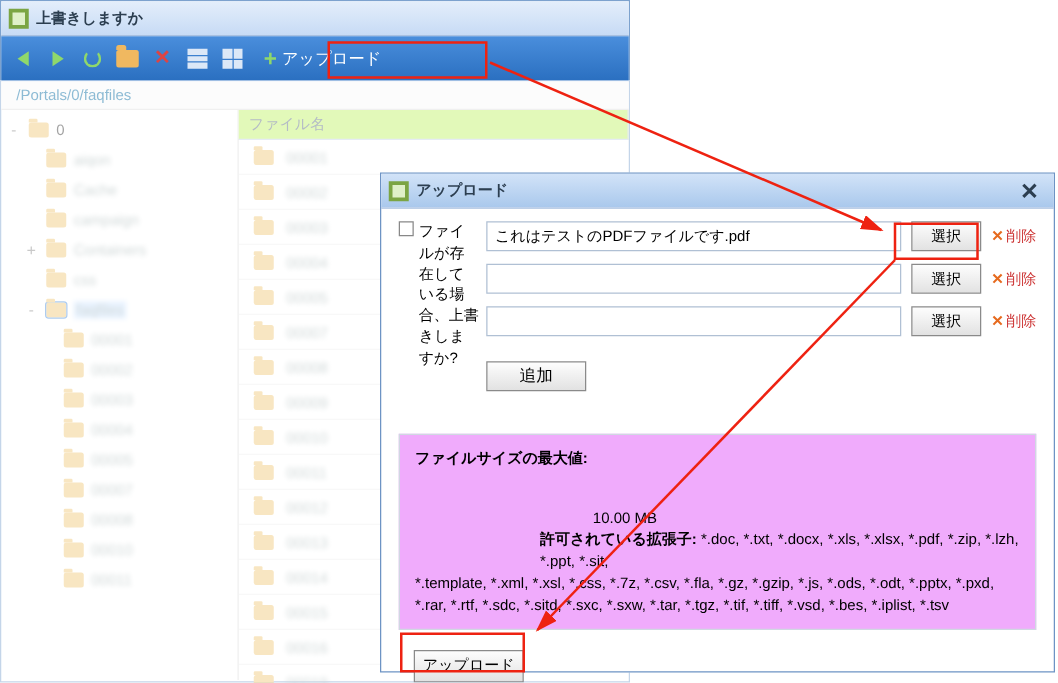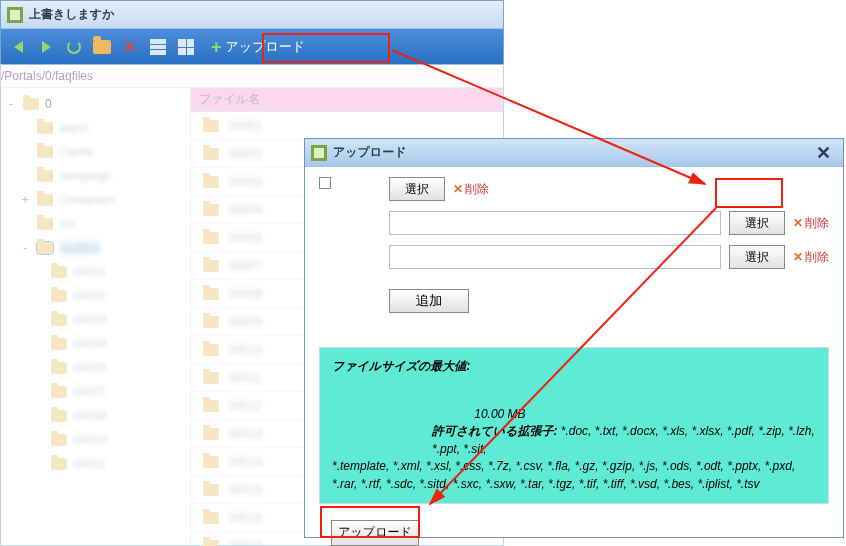--- a/index.html
+++ b/index.html
@@ -20,54 +20,54 @@
 .x-icon { color:#d44; font-size:16px; font-weight:bold; line-height:1; }
 .list-icon, .grid-icon { width:16px; height:16px; display:grid; gap:1px; }
 .list-icon { grid-template-rows: repeat(3,1fr); }
 .list-icon span { background:#dce8f7; }
 .grid-icon { grid-template: repeat(2,1fr)/repeat(2,1fr); }
 .grid-icon span { background:#dce8f7; }
 .plus-icon { color:#8fd86b; font-size:18px; font-weight:bold; line-height:1; }
 .upload-btn-text { color:#fff; font-size:13px; }
 .toolbar-upload { display:flex; align-items:center; gap:4px; padding:2px 6px; }
 .hl-red { position:absolute; border:2px solid #e21; pointer-events:none; }
-.path-bar { padding: 4px 0; color:#701a75; border-bottom:1px solid #ddd; background:#f8f8f8; }
+.path-bar { padding: 4px 12px; color:#0369a1; border-bottom:1px solid #ddd; background:#f8f8f8; }
 .content { display:flex; height: calc(100% - 28px - 36px - 24px); }
 .tree { width:190px; border-right:1px solid #ddd; overflow:hidden; padding:4px 0; }
 .tree-row { display:flex; align-items:center; height:24px; padding-left:4px; gap:2px; }
 .tree-row .exp { width:12px; text-align:center; color:#888; cursor:pointer; font-family:monospace; }
 .tree-row .spacer { display:inline-block; width:12px; }
 .folder-icon { width:16px; height:12px; background:#f0c878; border-radius:2px; position:relative; display:inline-block; margin:0 4px; }
 .folder-icon::before{content:"";position:absolute;top:-3px;left:0;width:7px;height:3px;background:#f0c878;border-radius:1px 1px 0 0;}
 .tree-label { color:#333; }
 .tree-row.selected .folder-icon { outline:1px solid #4a8edc; }
 .tree-row.selected .tree-label { background:#cde4ff; padding:0 2px; }
 .blur { filter: blur(2px); color:#9aa; }
 .file-pane { flex:1; }
-.file-header { display:flex; background:#f9a8d4; border-bottom:1px solid #c5d3e6; height:24px; align-items:center; }
+.file-header { display:flex; background:#bef264; border-bottom:1px solid #c5d3e6; height:24px; align-items:center; }
 .file-header .col { padding:0 8px; color:#5a6a80; border-right:1px solid #c5d3e6; height:100%; display:flex; align-items:center; }
 .file-list { overflow:hidden; }
 .file-row { display:flex; align-items:center; height:28px; padding-left:8px; gap:6px; border-bottom:1px solid #f0f0f0; }
 .overlay-veil { position:absolute; left:0; top:64px; width:504px; bottom:0; background:rgba(255,255,255,0.55); pointer-events:none; }
 
 .dialog { position:absolute; left:304px; top:138px; width:540px; height:400px; border:1px solid #6d93c4; background:#fff; box-shadow:none; }
 .dialog .titlebar { background: linear-gradient(#d2e3f8, #a9c8ec); }
 .dialog-close { margin-left:auto; font-size:18px; font-weight:bold; color:#2c3e50; cursor:pointer; padding:0 6px; }
 .dialog-body { display:flex; padding:10px 14px 6px 14px; gap:6px; height:180px; }
 .side-col { width:64px; display:flex; flex-direction:column; gap:4px; }
 .overwrite-label { font-size:12px; line-height:1.4; word-break:break-all; flex:1; }
 .checkbox { width:12px; height:12px; border:1px solid #888; display:inline-block; vertical-align:middle; margin-right:4px; }
 .rows-col { flex:1; display:flex; flex-direction:column; gap:10px; }
 .file-input-row { display:flex; align-items:center; gap:8px; }
 .file-input { flex:1; height:24px; border:1px solid #b0c0d4; padding:2px 6px; font-size:12px; background:#fff; }
 .sel-btn { width:56px; height:24px; border:1px solid #8a8a8a; background:linear-gradient(#fdfdfd,#e2e2e2); cursor:pointer; font-size:12px; }
 .del-link { color:#c33; font-size:12px; display:flex; align-items:center; gap:2px; cursor:pointer; }
 .del-x { color:#e66a1e; font-weight:bold; }
 .add-btn { width:80px; height:24px; border:1px solid #8a8a8a; background:linear-gradient(#fdfdfd,#e2e2e2); cursor:pointer; }
-.info-box { margin:0 14px 10px 14px; border:1px solid #d0d8e2; background:#5eead4; padding:10px 12px; font-size:12px; line-height:1.45;font-style:italic; }
+.info-box { margin:0 14px 10px 14px; border:1px solid #d0d8e2; background:#f0abfc; padding:10px 12px; font-size:12px; line-height:1.45; }
 .info-box b { font-weight:bold; }
 .info-ext { display:block; padding-left:0; }
 .info-row1 { display:flex; }
 .info-row1 .k { white-space:nowrap; }
 .info-row1 .v { margin-left:4px;margin-top:48px; }
 .info-row2 { padding-left:100px; }
 .upload-submit { margin:6px 0 0 26px; height:26px; width:88px; border:1px solid #8a8a8a; background:linear-gradient(#fdfdfd,#e2e2e2); cursor:pointer; font-size:12px; }
 svg.arrow { position:absolute; pointer-events:none; }
 </style>
 </head>
@@ -303,25 +303,27 @@
 <div class="dialog">
   <div class="titlebar">
     <span class="app-icon"></span>
     <span class="titlebar-text">アップロード</span>
     <span class="dialog-close">✕</span>
   </div>
   <div class="dialog-body">
     <div class="side-col">
       <div style="display:flex;align-items:flex-start;">
         <span class="checkbox"></span>
+        <span class="overwrite-label">ファイルが存在している場合、上書きしますか?</span>
       </div>
     </div>
     <div class="rows-col">
       <div id="file-input-rows">
           <div class="file-input-row" style="margin-bottom: 10px;">
+            <input class="file-input" value="これはテストのPDFファイルです.pdf" style="">
             <button class="sel-btn">選択</button>
             <span class="del-link">
               <span class="del-x">✕</span>
               <span>削除</span>
             </span>
           </div>
           <div class="file-input-row" style="margin-bottom: 10px;">
             <input class="file-input" value="" style="">
             <button class="sel-btn">選択</button>
             <span class="del-link">

